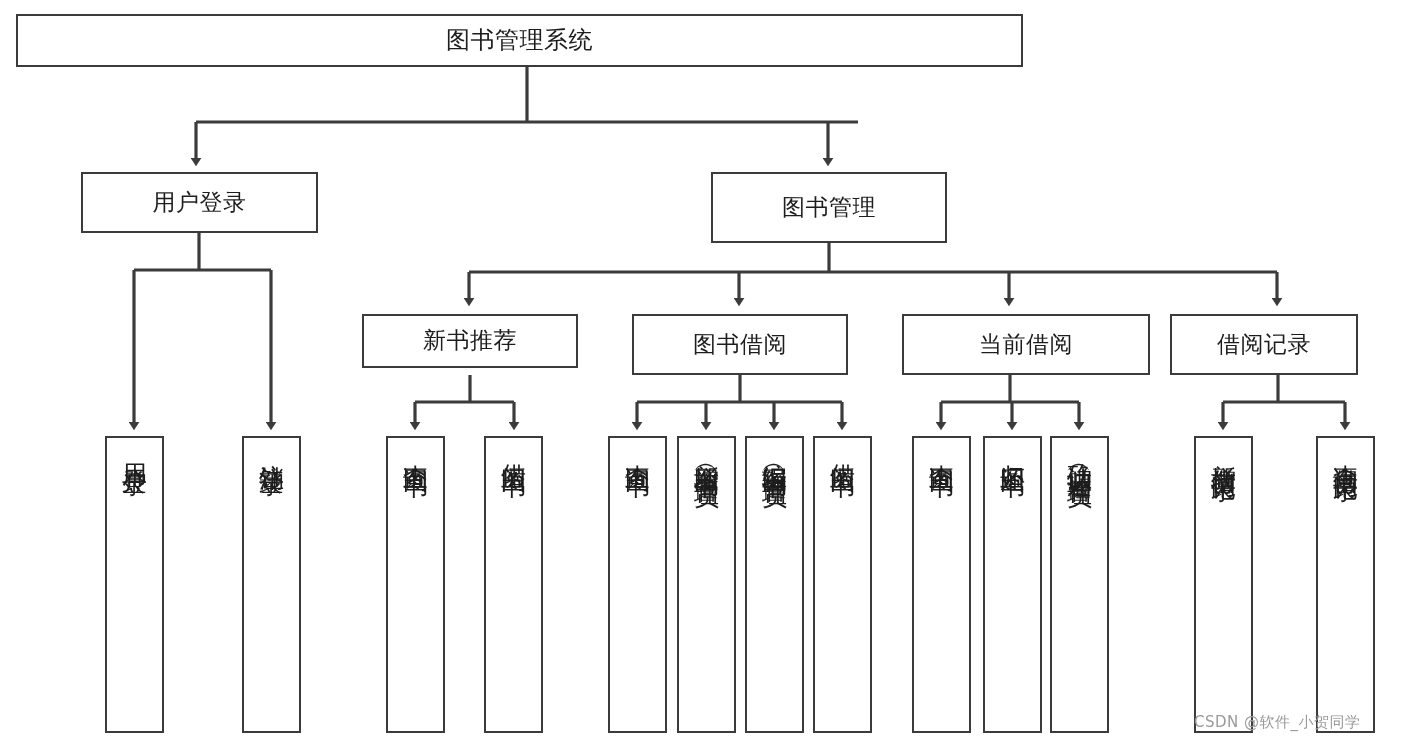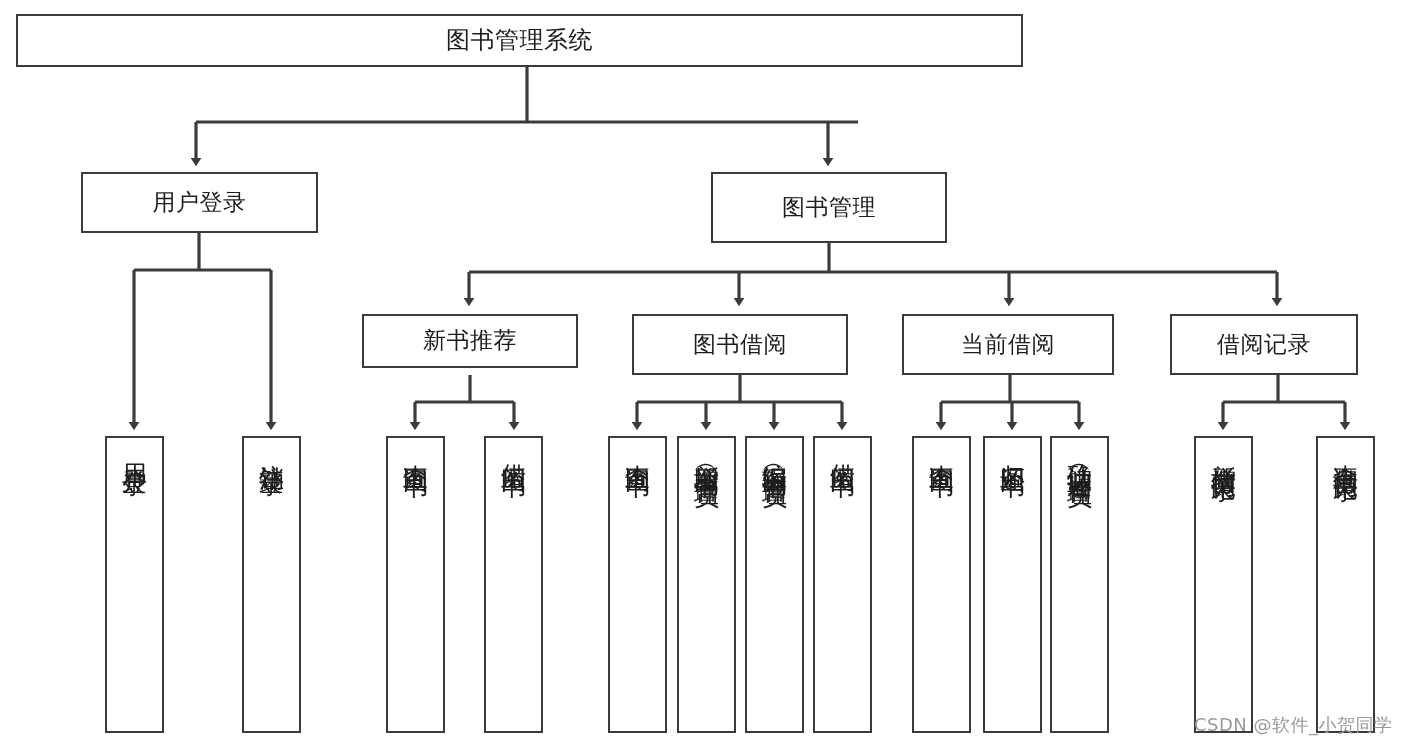--- a/index.html
+++ b/index.html
@@ -53,21 +53,21 @@
     writing-mode: vertical-rl;
     text-orientation: upright;
     font-size: 25px;
     letter-spacing: 3px;
     line-height: 1;
   }
   .node.root .label { font-size: 24px; }
   .watermark {
     position: absolute;
     color: #9a9a9a;
-    font-size: 18px;
+    font-size: 15px;
     white-space: nowrap;
     letter-spacing: 0.5px;
     font-family: "DejaVu Sans", "Liberation Sans", sans-serif;
   }
 </style>
 </head>
 <body>
 
 <div id="canvas">
 
@@ -131,21 +131,21 @@
   <div class="node horiz" style="left:711px; top:172px; width:236px; height:71px;">
     <span class="label">图书管理</span>
   </div>
 
   <div class="node horiz" style="left:362px; top:314px; width:216px; height:54px;">
     <span class="label">新书推荐</span>
   </div>
   <div class="node horiz" style="left:632px; top:314px; width:216px; height:61px;">
     <span class="label">图书借阅</span>
   </div>
-  <div class="node horiz" style="left:902px; top:314px; width:212px; height:61px;">
+  <div class="node horiz" style="left:902px; top:314px; width:248px; height:61px;">
     <span class="label">当前借阅</span>
   </div>
   <div class="node horiz" style="left:1170px; top:314px; width:188px; height:61px;">
     <span class="label">借阅记录</span>
   </div>
 
   <div class="node vert" style="left:105px; top:436px; width:59px; height:297px;">
     <span class="label">用户登录</span>
   </div>
   <div class="node vert" style="left:242px; top:436px; width:59px; height:297px;">

